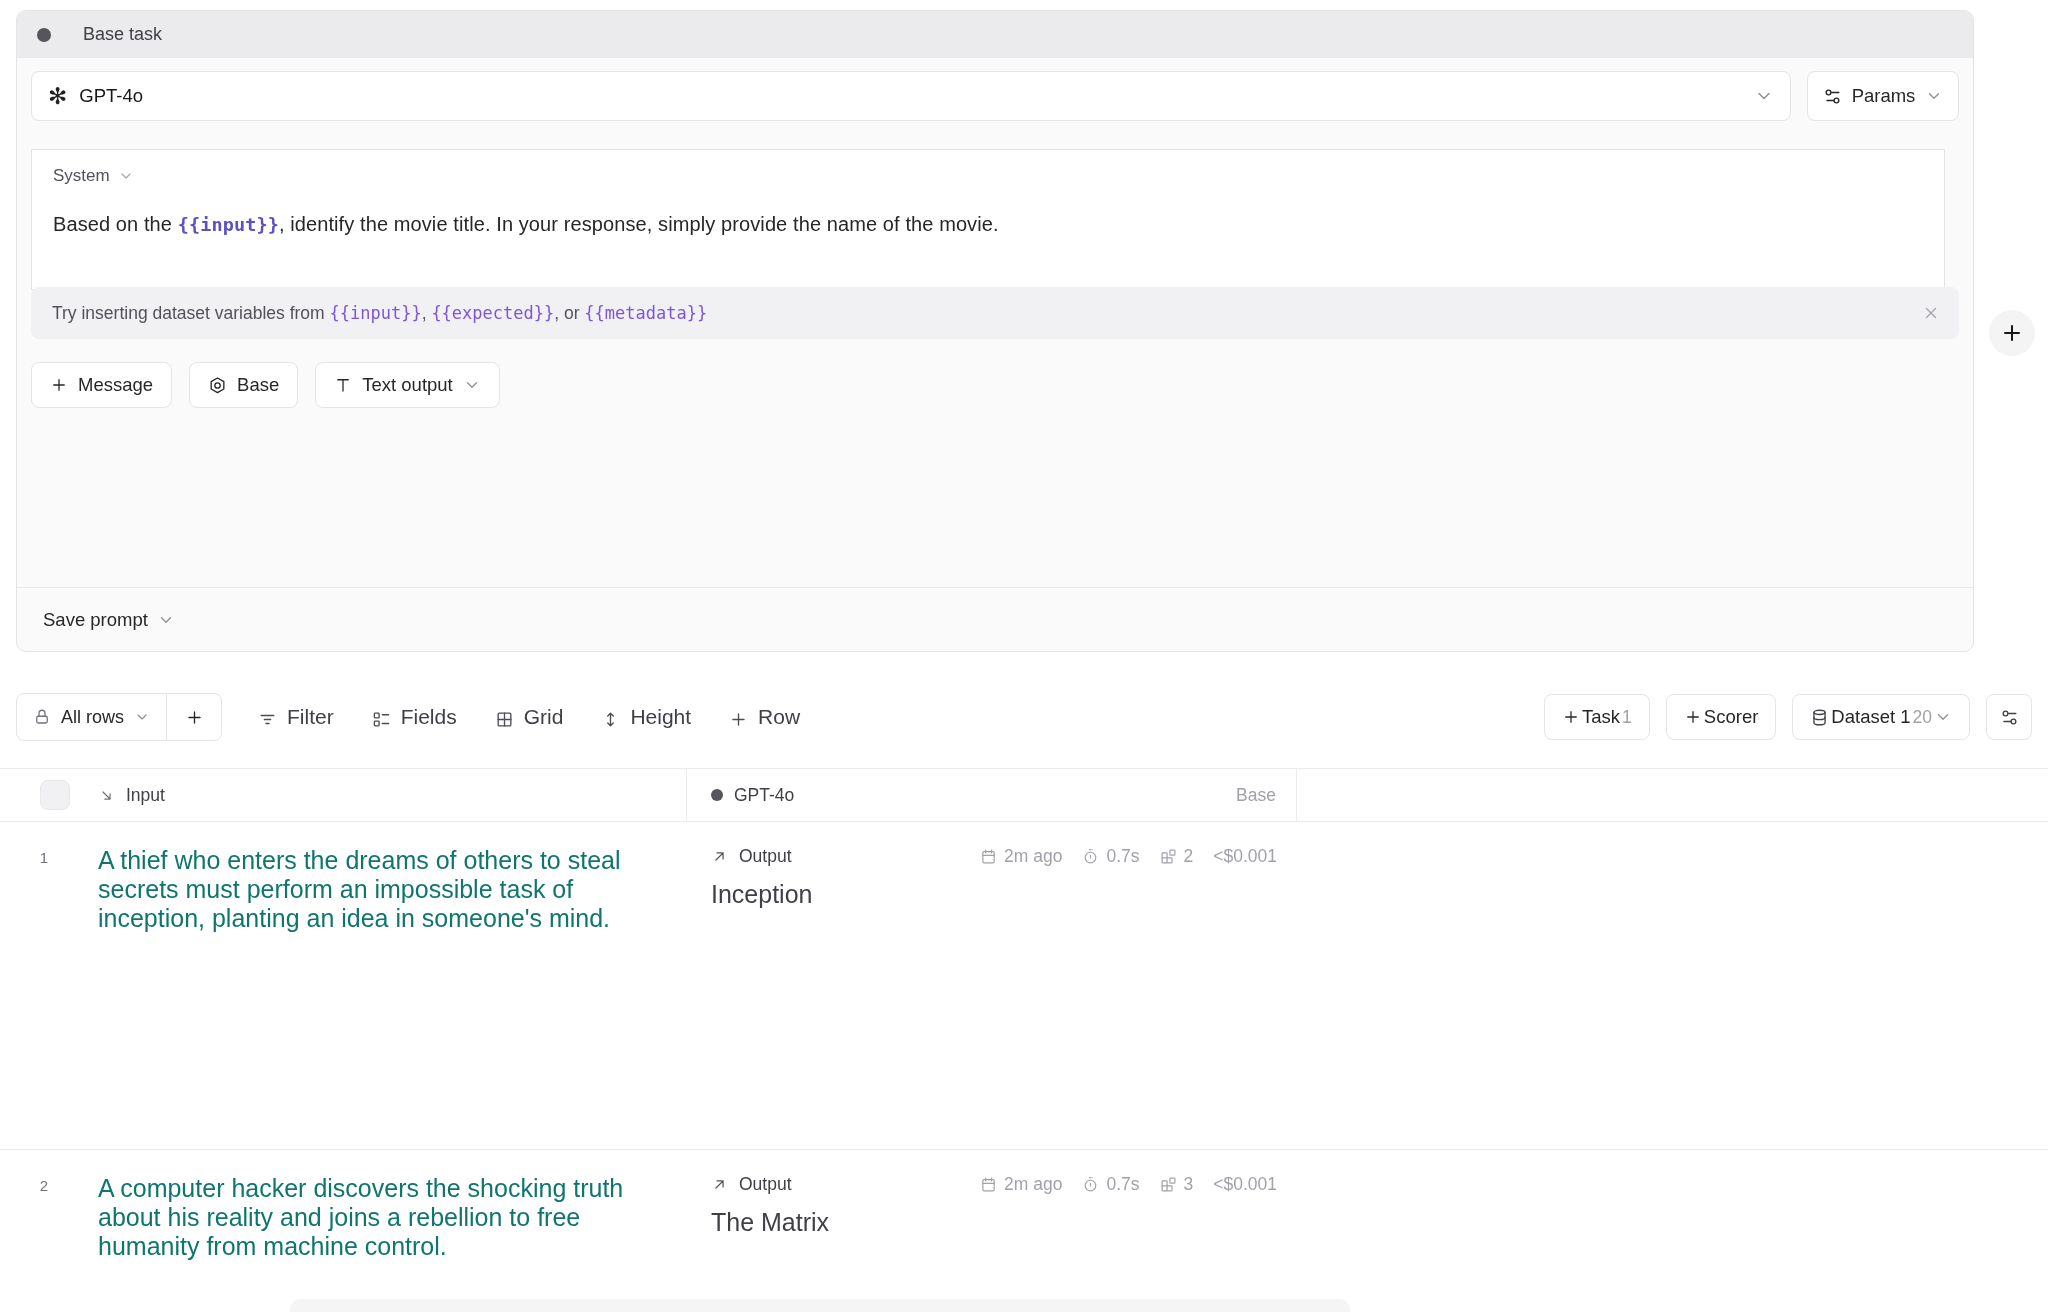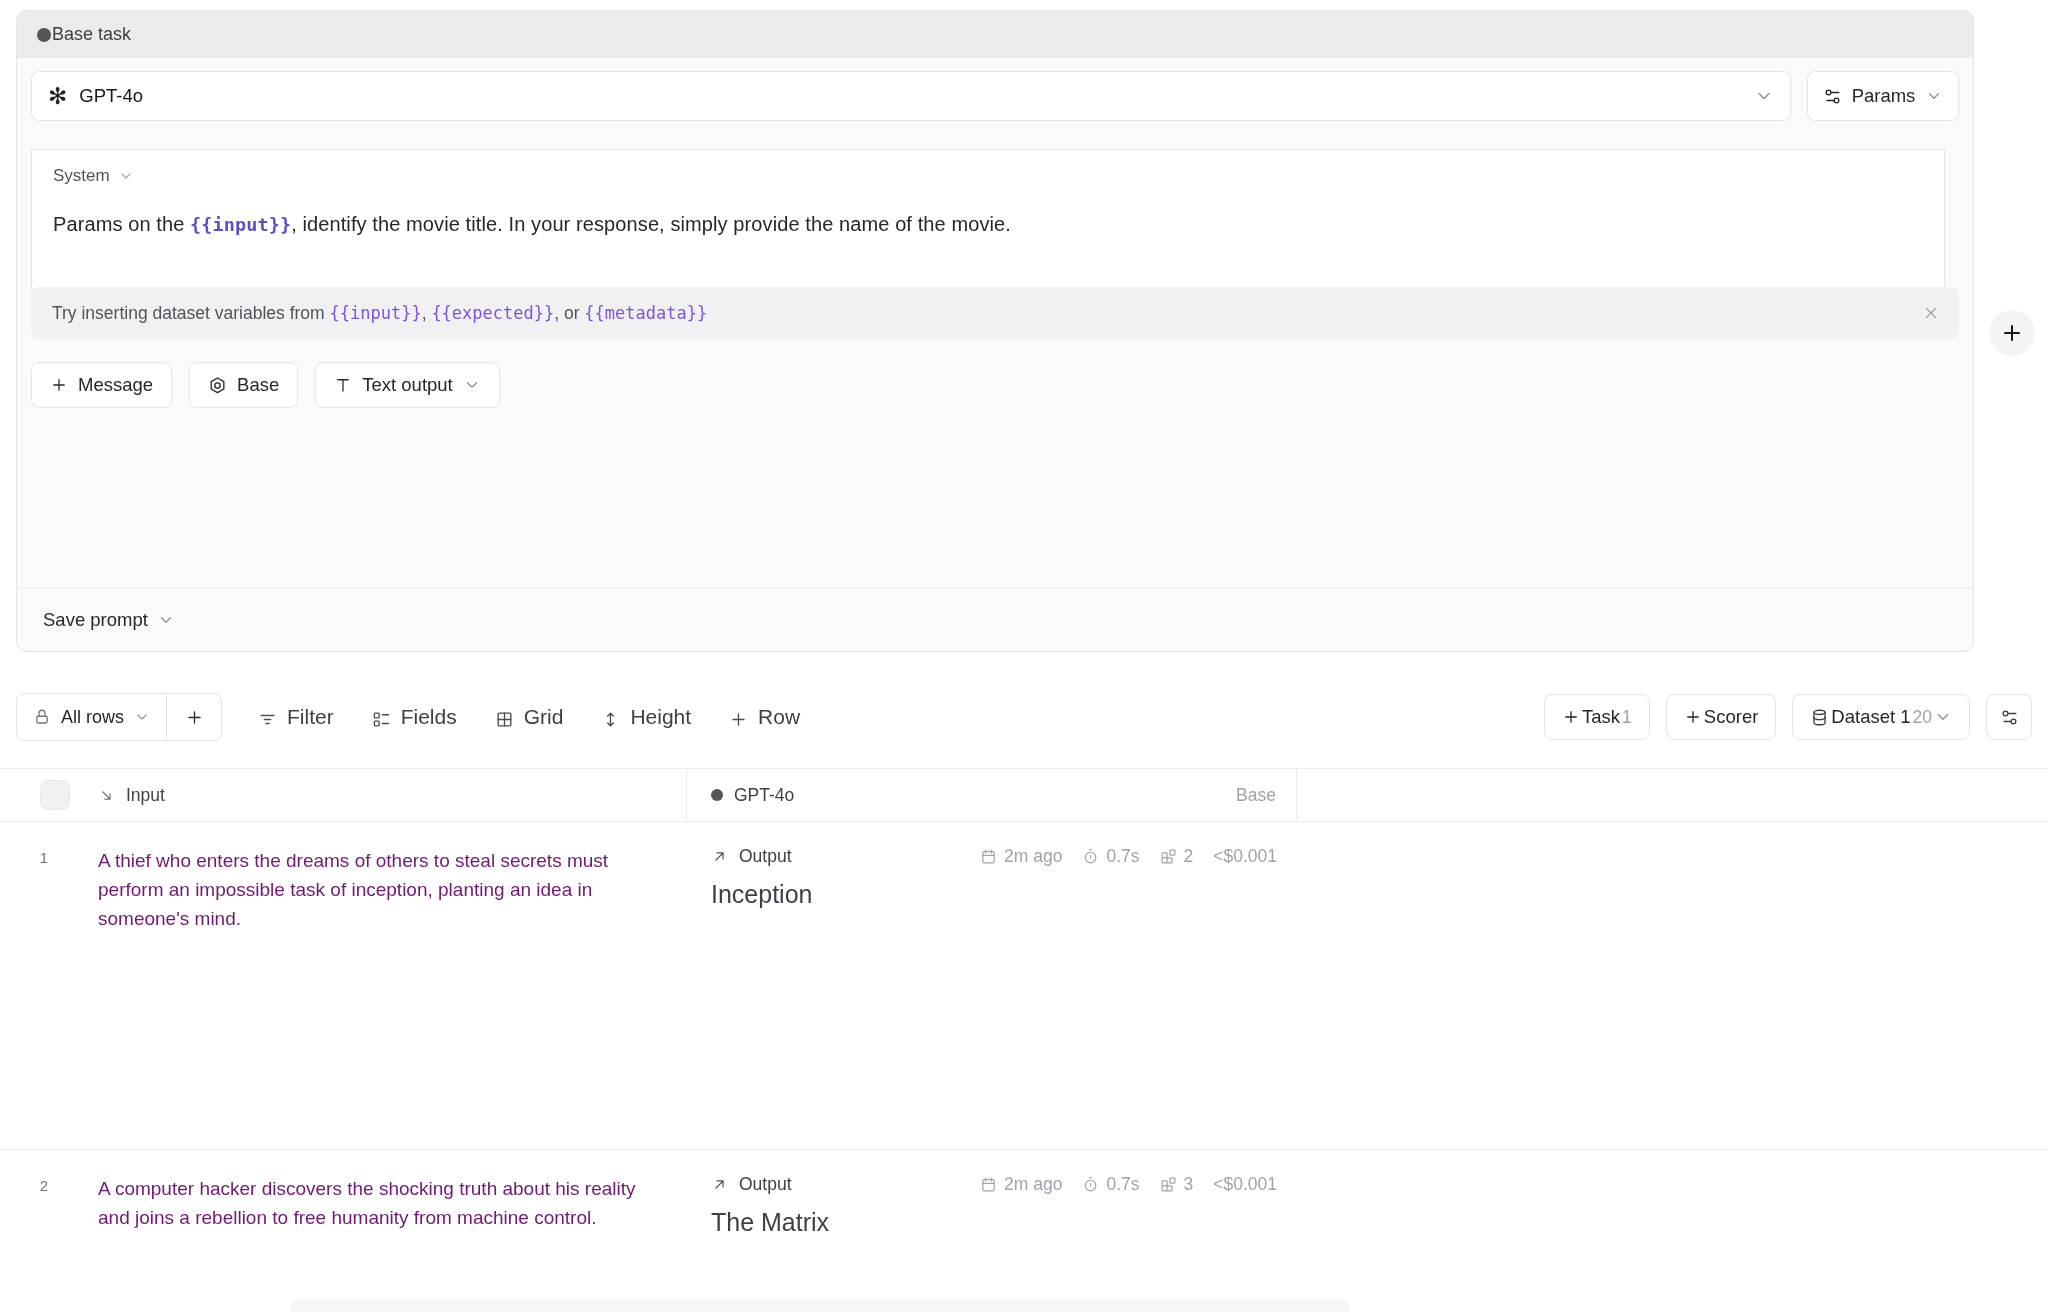--- a/index.html
+++ b/index.html
@@ -11,21 +11,21 @@
   svg { display:block; }
   .ico { stroke:currentColor; fill:none; stroke-width:1.7; stroke-linecap:round; stroke-linejoin:round; }
 
   
   .card {
     position:absolute; left:16px; top:10px; width:1958px; height:642px;
     background:#fafafa; border:1px solid #e4e4e7; border-radius:10px;
   }
   .card-header {
     height:47px; background:#ebebed; border-radius:9px 9px 0 0;
-    display:flex; align-items:center; padding:0 20px; gap:1px;
+    display:flex; align-items:center; padding:0 20px; gap:32px;
   }
   .task-dot { width:14px; height:14px; border-radius:50%; background:#55555c; }
   .card-title { font-size:18px; color:#3f3f46; }
 
   .model-row { display:flex; gap:16px; padding:13px 14px 0 14px; }
   .model-select {
     flex:1; height:50px; background:#fff; border:1px solid #e4e4e7; border-radius:8px;
     display:flex; align-items:center; padding:0 16px; gap:12px; font-size:18.5px; color:#18181b;
   }
   .model-select .chev { margin-left:auto; color:#8e8e96; }
@@ -118,21 +118,21 @@
   .th-input .gi { color:#71717a; }
   .th-model { display:flex; align-items:center; gap:11px; padding:0 20px 0 24px; font-size:17.5px; color:#3f3f46;
     border-right:1px solid #ececef; height:100%; }
   .model-dot { width:12px; height:12px; border-radius:50%; background:#55555c; }
   .th-variant { margin-left:auto; color:#a1a1aa; font-size:17.5px; }
 
   .t-row { display:grid; grid-template-columns:88px 599px 610px 1fr; border-bottom:1px solid #ececef; }
   .t-row.row-1 { height:328px; }
   .t-row.row-2 { height:330px; border-bottom:none; }
   .td-num { padding-top:27px; text-align:center; font-size:15px; color:#71717a; }
-  .td-input { padding:24px 40px 0 10px; font-size:19px; line-height:29px; color:#701a75; }
+  .td-input { padding:24px 40px 0 10px; font-size:25px; line-height:29px; color:#0f766e; }
   .td-output { padding:24px 20px 0 24px; }
   .out-head { display:flex; align-items:center; }
   .out-label { display:flex; align-items:center; gap:11px; font-size:17.5px; color:#3f3f46; }
   .out-label .gi { color:#52525b; }
   .out-meta { margin-left:auto; display:flex; align-items:center; gap:20px; color:#a1a1aa; font-size:17.5px; }
   .meta-item { display:flex; align-items:center; gap:7px; }
   .out-text { margin-top:13px; font-size:25px; color:#3f3f46; }
 
   .bottom-scroll {
     position:absolute; left:290px; bottom:-7px; width:1060px; height:20px; border-radius:10px;
@@ -179,21 +179,21 @@
 
   <div class="editor">
     <div class="role-row">
       <span>System</span>
       <span class="chev">
         <svg class="ico" width="16" height="16" viewBox="0 0 24 24">
             <path d="M6 9l6 6 6-6"></path>
           </svg>
       </span>
     </div>
-    <div class="prompt-text"><span>Params on the </span><span class="code-var v1">{{input}}</span><span>, identify the movie title. In your response, simply provide the name of the movie.</span></div>
+    <div class="prompt-text"><span>Based on the </span><span class="code-var v1">{{input}}</span><span>, identify the movie title. In your response, simply provide the name of the movie.</span></div>
   </div>
 
   <div class="hint">
     <span><span>Try inserting dataset variables from </span><span class="code-var v2">{{input}}</span><span>, </span><span class="code-var v2">{{expected}}</span><span>, or </span><span class="code-var v2">{{metadata}}</span></span>
     <span class="hint-close">
       <svg class="ico" width="18" height="18" viewBox="0 0 24 24">
           <path d="M6 6l12 12M18 6L6 18"></path>
         </svg>
     </span>
   </div>

